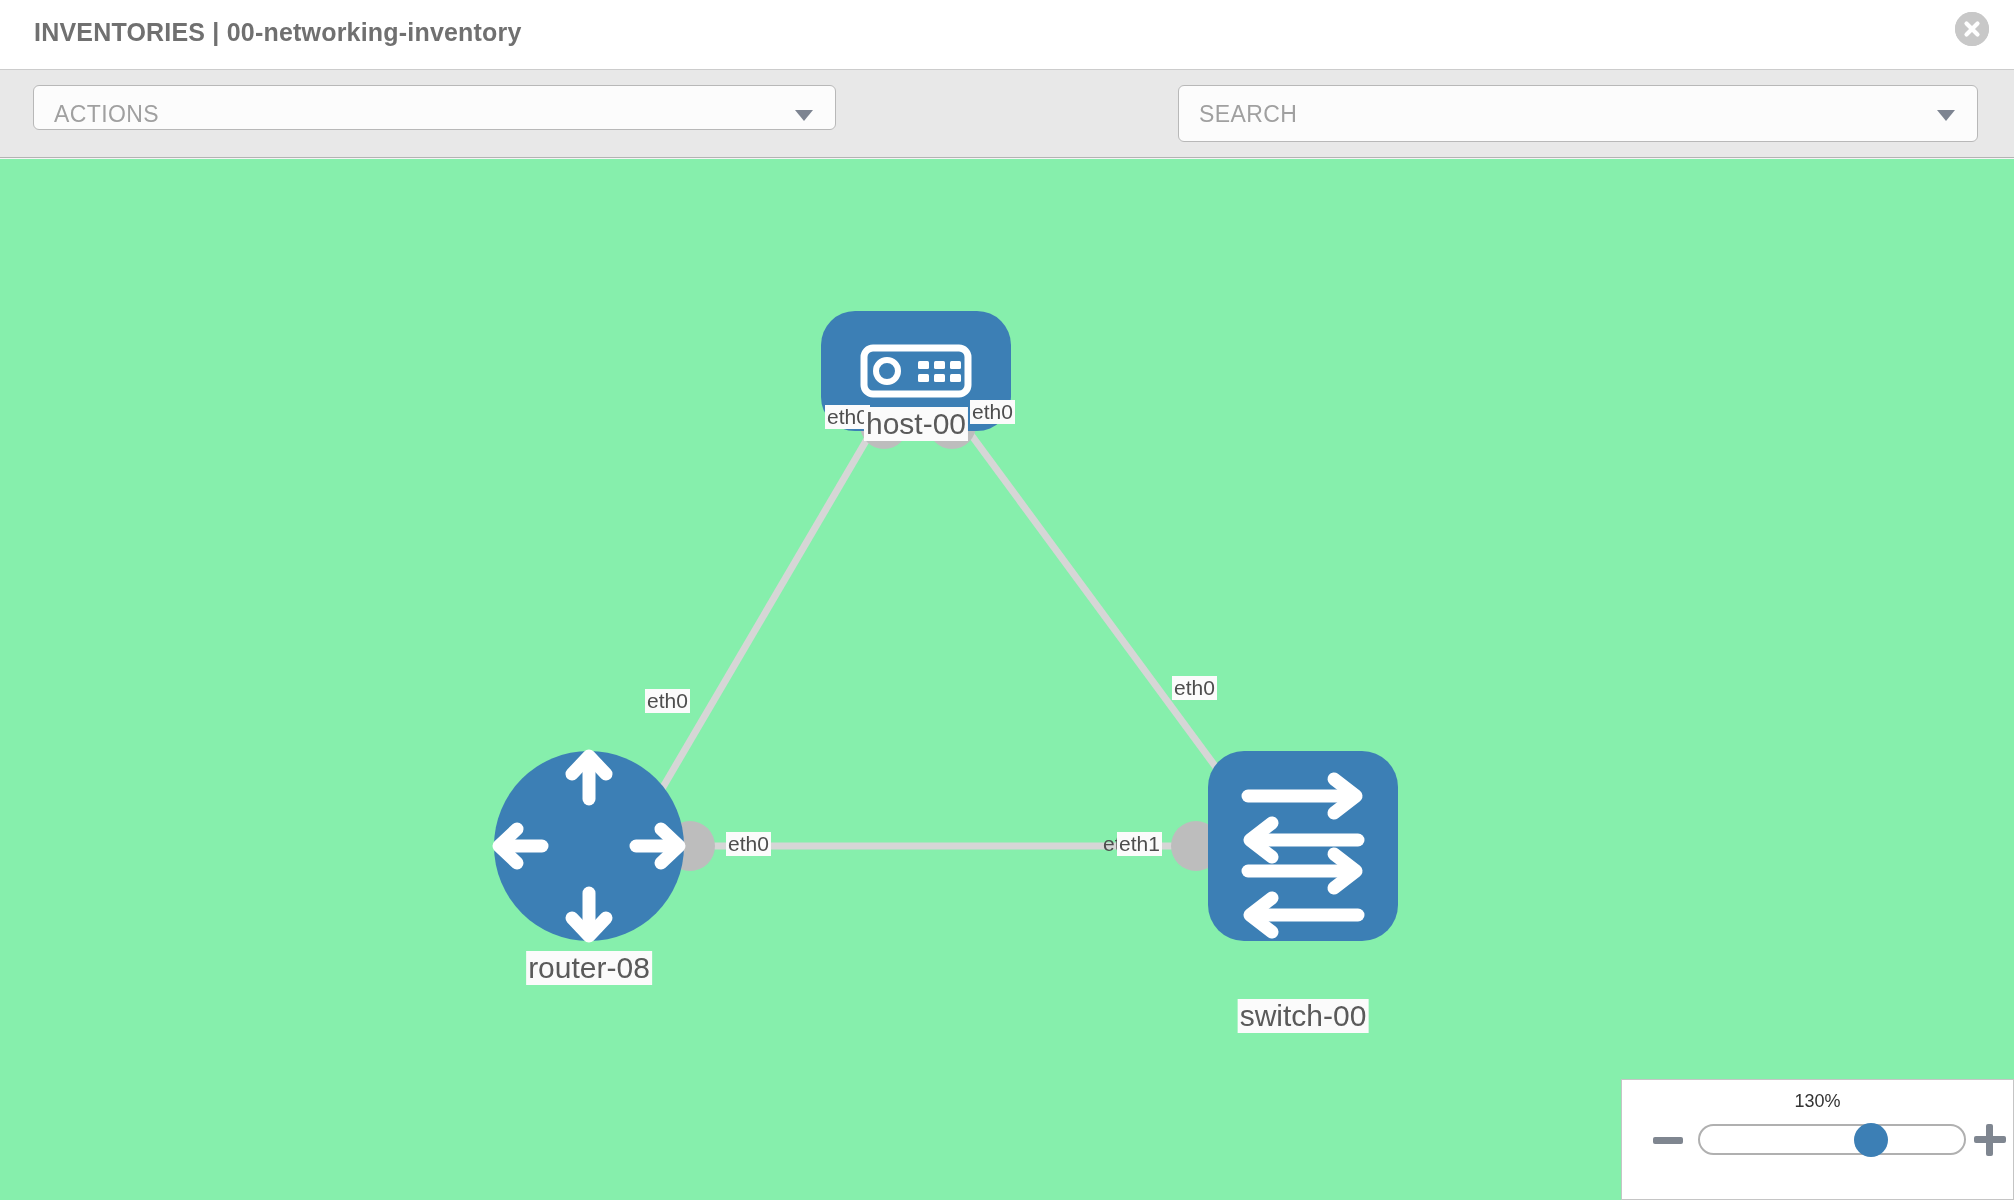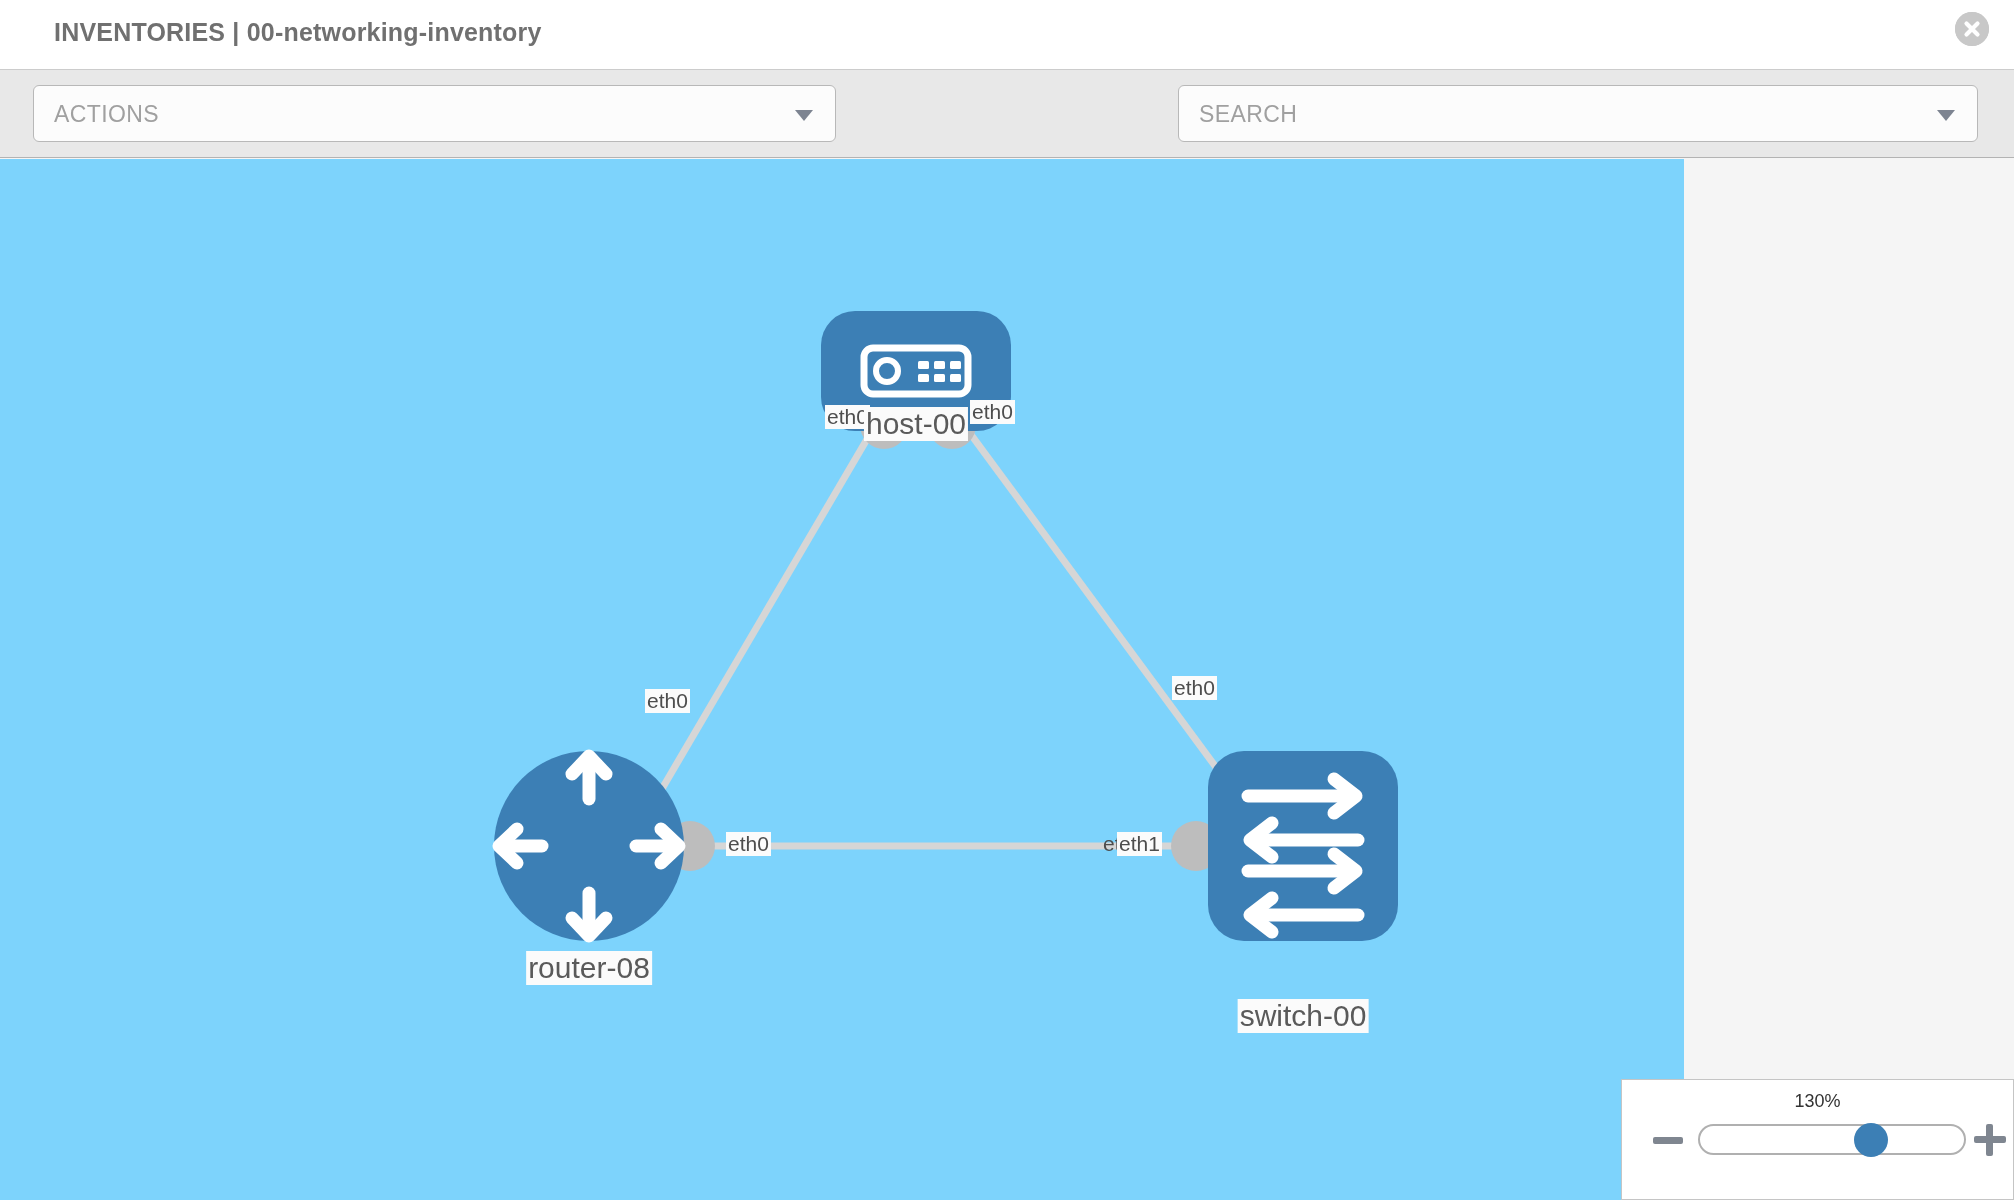--- a/index.html
+++ b/index.html
@@ -29,21 +29,20 @@
   }
   .header-title {
     position: absolute;
     left: 34px;
     top: 18px;
     font-size: 25px;
     font-weight: bold;
     color: #707070;
     letter-spacing: 0.2px;
     white-space: nowrap;
-    margin-left: 20px;
   }
   .close-btn {
     position: absolute;
     right: 25px;
     top: 12px;
     width: 34px; height: 34px;
     border-radius: 50%;
     background: #c8c8c8;
     cursor: pointer;
   }
@@ -54,21 +53,21 @@
     position: absolute;
     top: 70px; left: 0;
     width: 2014px;
     height: 88px;
     background: #e8e8e8;
     border-bottom: 1px solid #b3b3b3;
   }
   .actions-select {
     position: absolute;
     left: 33px; top: 15px;
-    width: 803px; height: 57px;
+    width: 803px; height: 45px;
     background: #fcfcfc;
     border: 1px solid #b8b8b8;
     border-radius: 6px;
     cursor: pointer;
   }
   .actions-label {
     position: absolute;
     left: 20px; top: 15px;
     font-size: 23px;
     color: #a0a0a0;
@@ -105,23 +104,23 @@
     left: 20px; top: 15px;
     font-size: 23px;
     color: #a0a0a0;
     letter-spacing: 0.4px;
   }
 
   
   .canvas {
     position: absolute;
     top: 159px; left: 0;
-    width: 1684px;
+    width: 2014px;
     height: 1041px;
-    background: #7dd3fc;
+    background: #86efac;
     overflow: hidden;
   }
   .canvas svg { position: absolute; top: 0; left: 0; }
 
   
   .node-label {
     position: absolute;
     font-size: 30px;
     color: #5a5a5a;
     background: #fbfbfb;

